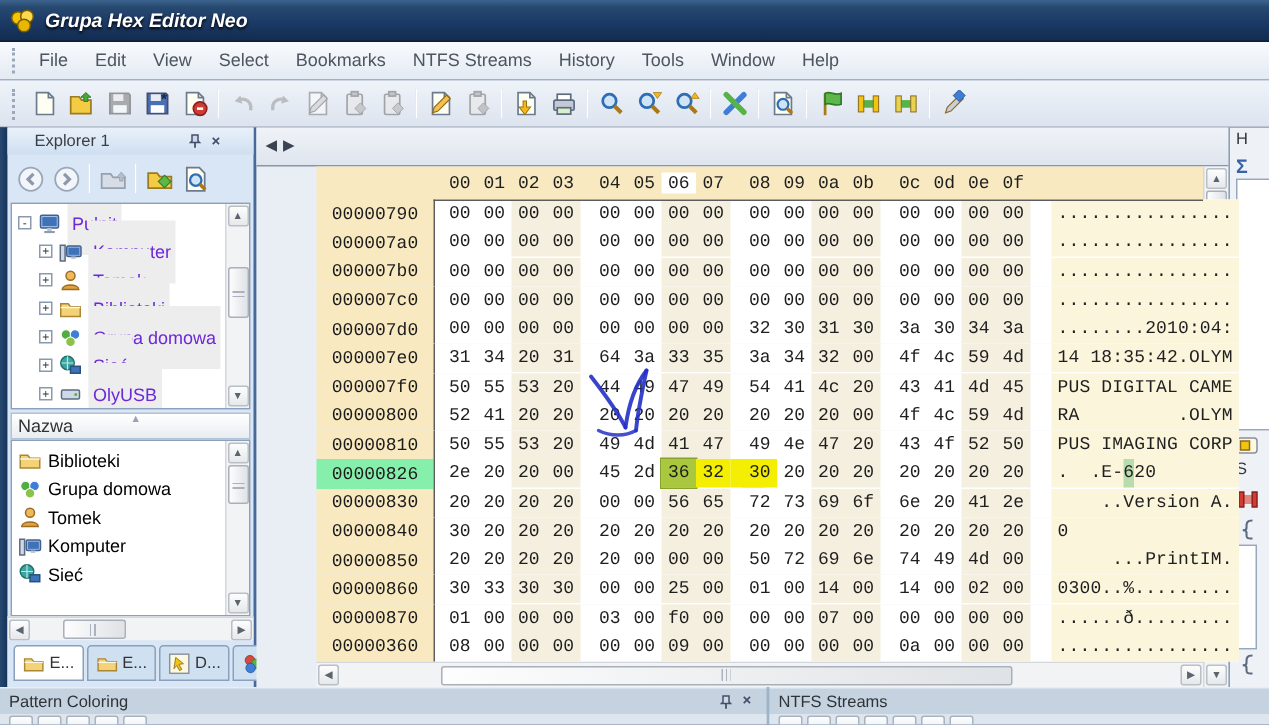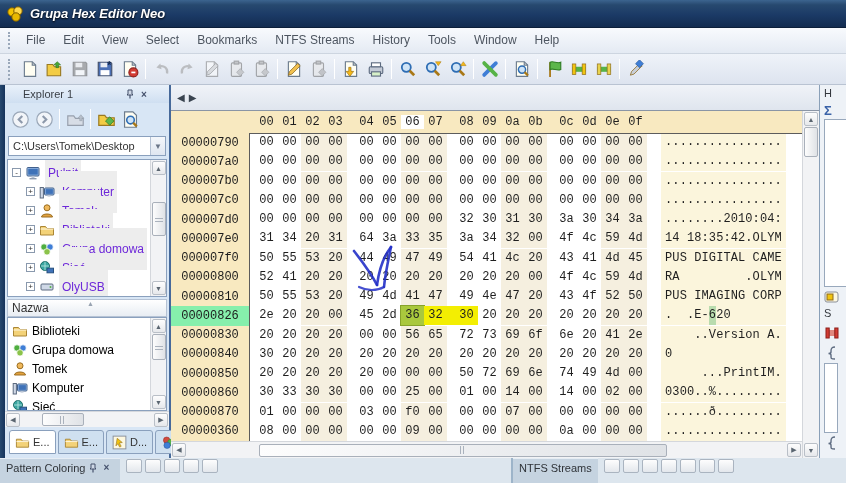--- a/index.html
+++ b/index.html
@@ -82,21 +82,21 @@
   
   .hexpane { flex:1; display:flex; flex-direction:column; background:#e9edf4; min-width:0; }
   .tabbar { height:26px; display:flex; align-items:flex-end; border-bottom:1px solid #8a95a5; background:linear-gradient(#f0f3f8,#dfe5ee); }
   .tab-arrows { display:flex; align-items:center; height:100%; padding:0 4px; color:#3a4450; font-size:10px; }
   .tab-arrows span { margin:0 2px; }
   .doc-tab { height:22px; background:#fff; border:1px solid #8a95a5; border-bottom:none; border-radius:2px 2px 0 0;
     display:flex; align-items:center; padding:0 8px; margin-bottom:-1px; }
   .doc-tab .lbl { color:#1a1a1a; margin-right:14px; }
   .doc-tab .x { font-weight:bold; color:#222; font-size:11px; }
   .hexbody { flex:1; display:flex; min-height:0; }
-  .hexcontent { flex:1; display:flex; flex-direction:column; min-width:0; }
+  .hexcontent { flex:1; display:flex; flex-direction:column; min-width:0;margin-left:40px; }
   .mono { font-family:"Liberation Mono","DejaVu Sans Mono",monospace; }
 
   .colhead { height:22px; background:#f8e9c0; display:flex; align-items:center; flex:none; }
   .colhead .addrsp { width:84px; flex:none; }
   .hcell { width:23px; text-align:center; color:#1f1f1f; font-size:12px; }
   .hcell.caret { background:#fff; }
   .hgroup { display:flex; margin-right:8px; }
 
   .rowswrap { flex:1; position:relative; display:flex; flex-direction:column; min-height:0; }
   .rowswrap::before { content:""; position:absolute; left:78px; right:0; top:0; border-top:1px solid #5c5c5c; z-index:2; }
@@ -123,21 +123,21 @@
   
   .sliver { width:27px; background:#eef2f7; border-left:1px solid #8aa0b8; display:flex; flex-direction:column;
     align-items:flex-start; padding:2px 0 0 4px; overflow:hidden; }
   .sliver .letter { color:#33373d; font-size:11px; height:16px; }
   .sliver .sicon { width:16px; height:16px; margin:2px 0; }
   .sliver .sbox { width:30px; border:1px solid #98a8bc; background:#fff; }
   .sliver .sigma { color:#3a62a8; font-weight:bold; font-size:13px; height:16px; }
 
   
   .bottombar { height:25px; display:flex; background:#9db4c9; }
-  .bpanel { display:flex; flex-direction:row; background:#c5d3e0; }
+  .bpanel { display:flex; flex-direction:column; background:#c5d3e0; }
   .bpanel.left { width:513px; border-right:2px solid #9db4c9; }
   .bpanel.right { flex:1; }
   .bhead { height:18px; display:flex; align-items:center; padding:0 6px; color:#2f3338; font-size:11px; border-top:1px solid #e6edf4; }
   .bhead .sp { flex:1; }
   .stubs { flex:1; display:flex; align-items:flex-start; padding-left:6px; background:#dde6ee; overflow:hidden; }
   .stub { width:16px; height:14px; background:linear-gradient(#fdfdfd,#e3e7ec); border:1px solid #aab4c0; border-radius:2px;
     margin-right:3px; margin-top:1px; }
 </style>
 </head>
 <body>
@@ -390,26 +390,20 @@
               <rect x="8.2" y="6.8" width="5" height="5" transform="rotate(45 10.7 9.3)" fill="#5cb64c" stroke="#2f7d24" stroke-width=".6"></rect>
             </svg>
           </span>
         <span class="nav-btn">
             <svg viewBox="0 0 16 16">
               <path d="M3 1.5h7l3 3v10H3z" fill="#fffef2" stroke="#6b7b8d"></path>
               <circle cx="8" cy="8.5" r="3.2" fill="#cfe4f7" stroke="#2e6db4" stroke-width="1.3"></circle>
               <path d="M10.3 10.8l3 3" stroke="#a97817" stroke-width="2"></path>
             </svg>
           </span>
-      </div>
-      <div class="exp-path">
-        <div class="combo">
-          <span class="txt">C:\Users\Tomek\Desktop</span>
-          <span class="drop">▼</span>
-        </div>
       </div>
       <div class="treebox">
         <div class="tree" id="tree-rows">
             <div class="trow">
               <span class="texp">-</span>
               <span class="ticon"><svg viewBox="0 0 16 16">
                   <rect x="2" y="2.5" width="12" height="8.5" rx="1" fill="#9fc0e8" stroke="#41608c"></rect>
                   <rect x="3.2" y="3.7" width="9.6" height="6" fill="#3f72b8"></rect>
                   <rect x="6.5" y="11" width="3" height="2" fill="#b9c4d4"></rect>
                   <rect x="4.5" y="13" width="7" height="1.4" fill="#8f9cb0"></rect>

